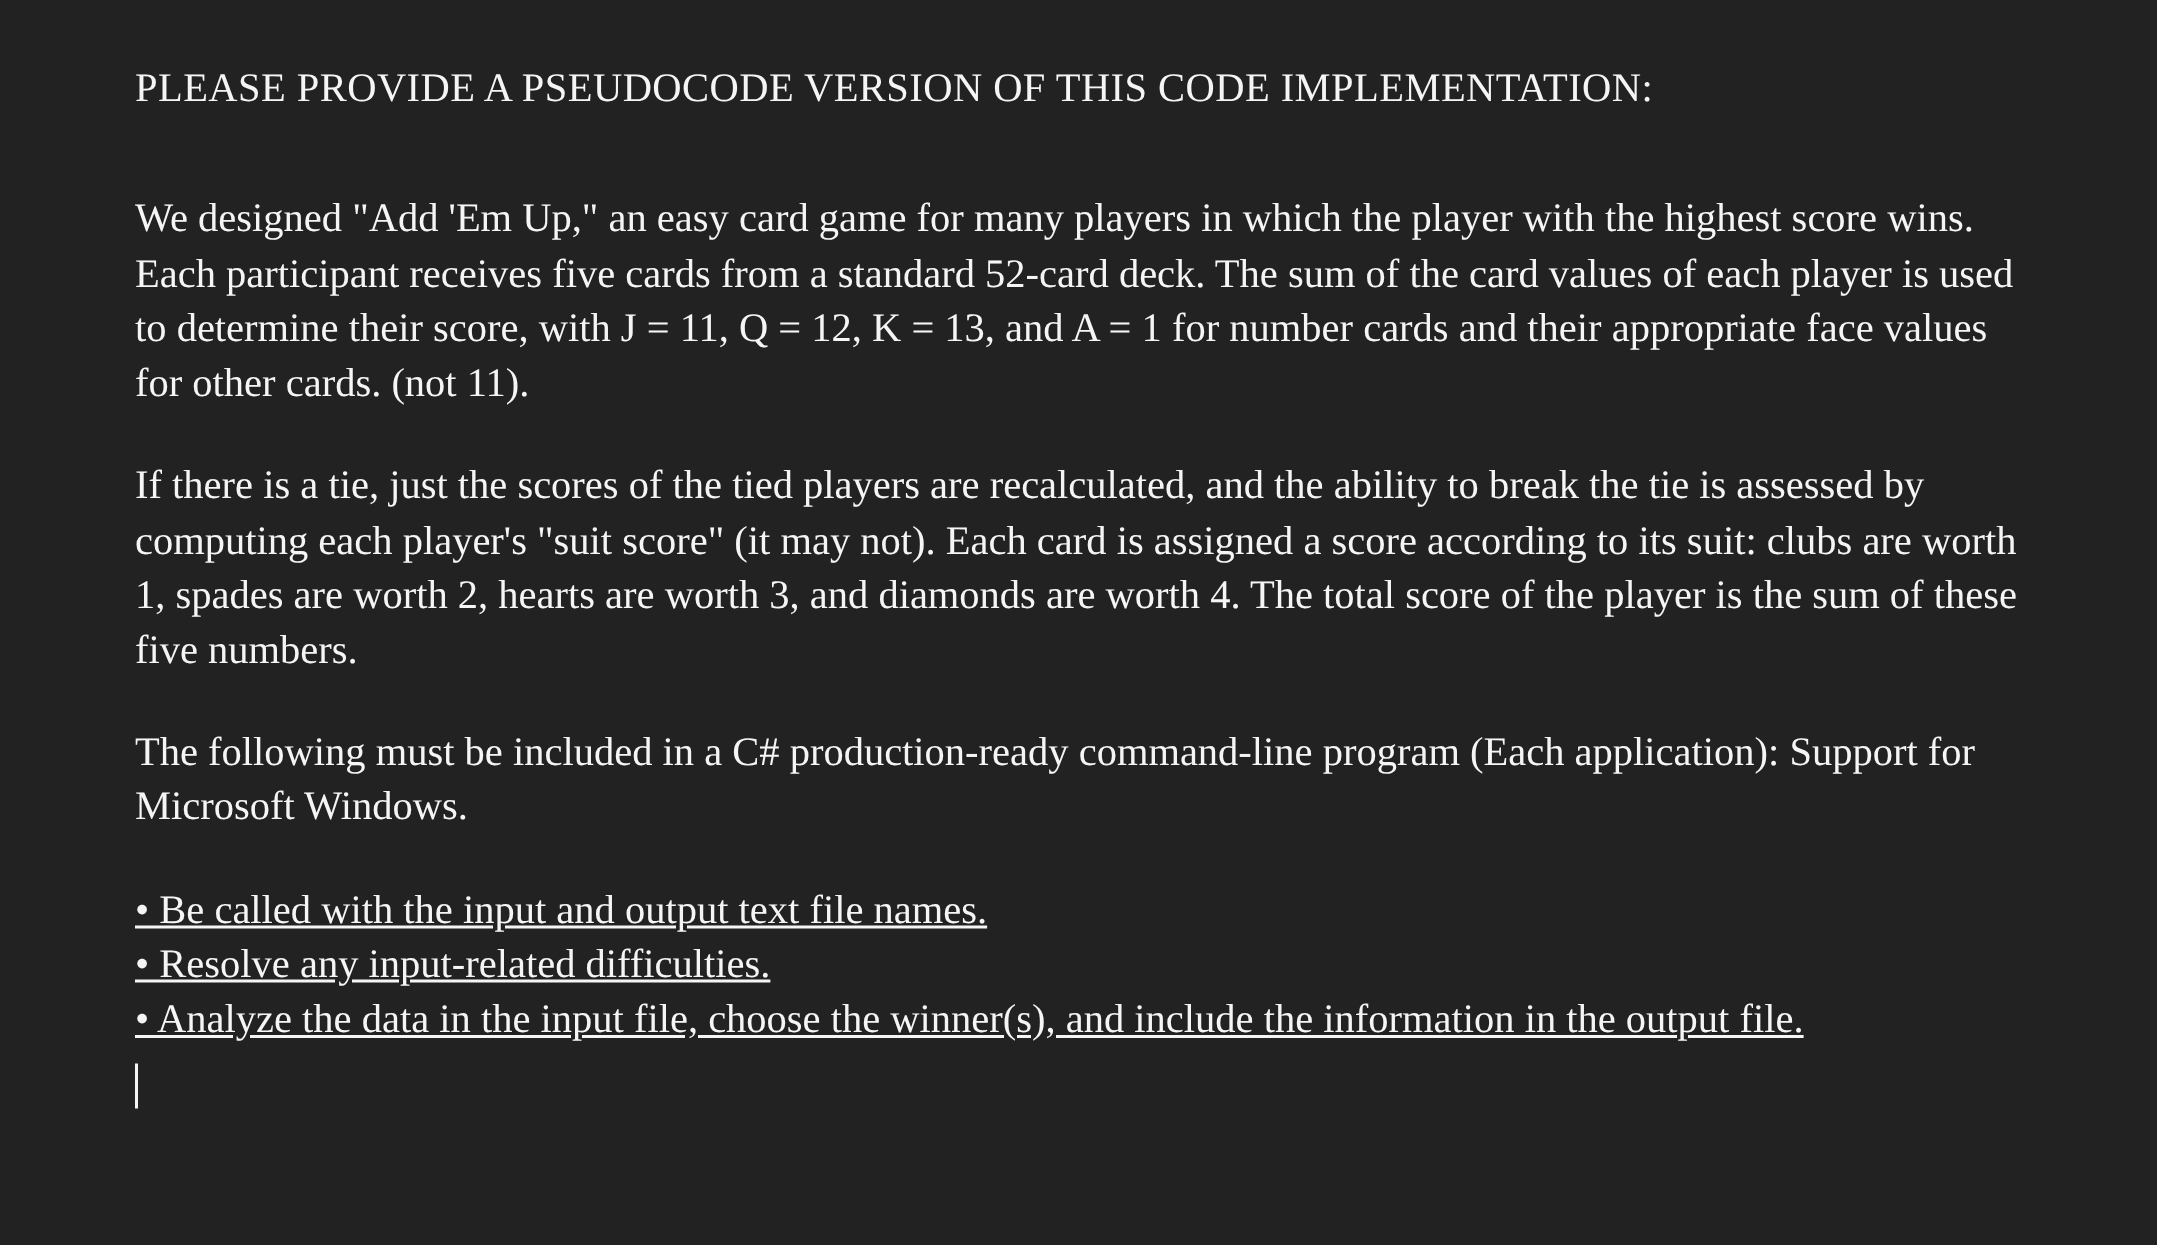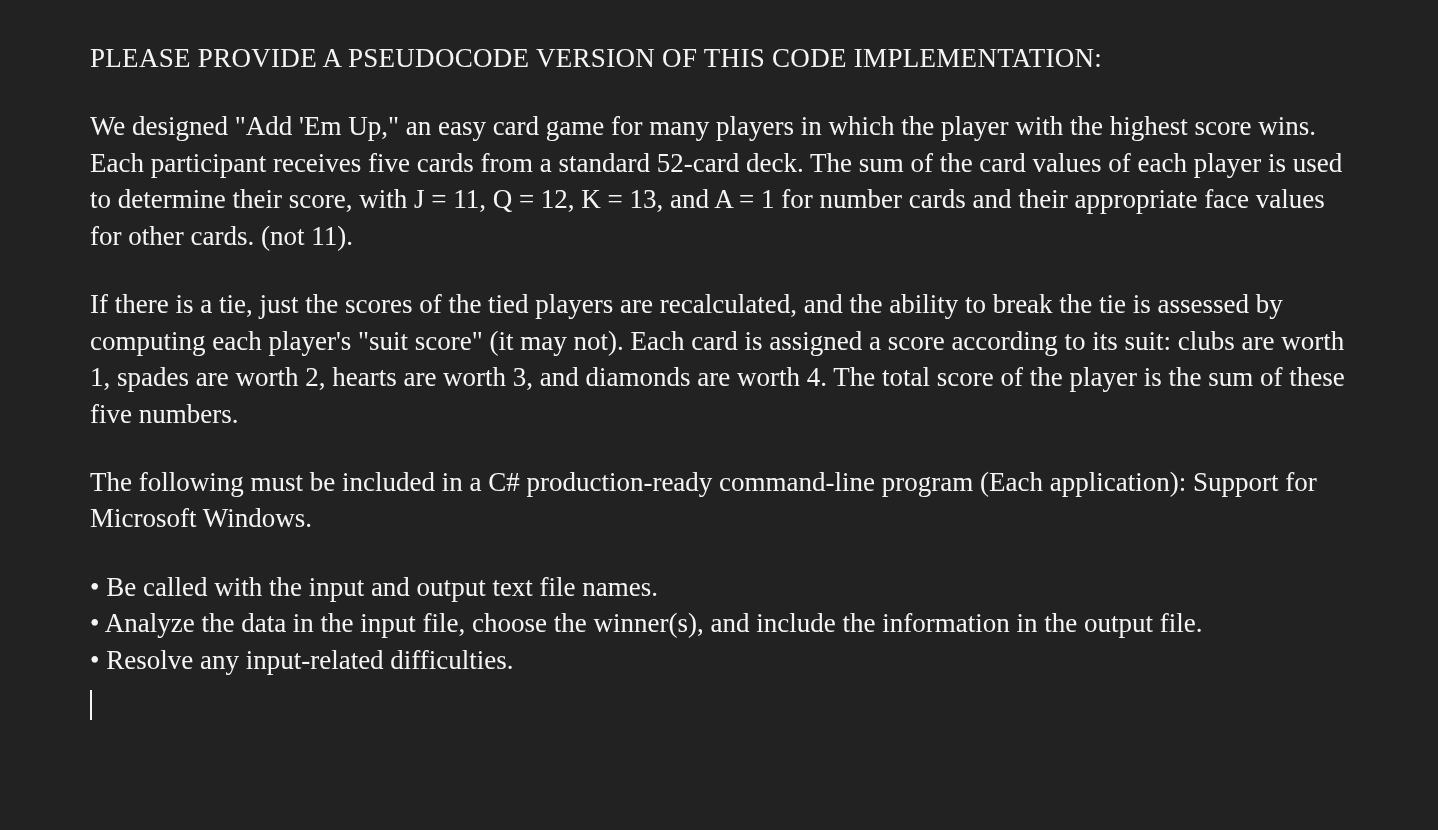--- a/index.html
+++ b/index.html
@@ -11,31 +11,32 @@
       background-color: #222222;
       color: #f5f5f5;
       font-family: Georgia, 'Times New Roman', Times, serif;
       width: 1438px;
       height: 830px;
       padding: 40px 90px;
       font-size: 27px;
       line-height: 1.35;
     }
     .heading {
-      margin-bottom: 32px;
+      margin-bottom: 51px;
       letter-spacing: 0.3px;
     }
     .paragraph {
       margin-bottom: 32px;
     }
     .bullets {
       margin-bottom: 8px;
     }
     .bullet-item {
       display: block;
+      text-decoration: underline;
     }
     .cursor {
       display: inline-block;
       width: 2px;
       height: 30px;
       background-color: #f5f5f5;
       vertical-align: text-bottom;
       margin-top: 4px;
     }
   </style>
@@ -47,20 +48,20 @@
 <div class="heading">PLEASE PROVIDE A PSEUDOCODE VERSION OF THIS CODE IMPLEMENTATION:</div>
 
 <div class="paragraph">We designed "Add 'Em Up," an easy card game for many players in which the player with the highest score wins. Each participant receives five cards from a standard 52-card deck. The sum of the card values of each player is used to determine their score, with J = 11, Q = 12, K = 13, and A = 1 for number cards and their appropriate face values for other cards. (not 11).</div>
 
 <div class="paragraph">If there is a tie, just the scores of the tied players are recalculated, and the ability to break the tie is assessed by computing each player's "suit score" (it may not). Each card is assigned a score according to its suit: clubs are worth 1, spades are worth 2, hearts are worth 3, and diamonds are worth 4. The total score of the player is the sum of these five numbers.</div>
 
 <div class="paragraph">The following must be included in a C# production-ready command-line program (Each application): Support for Microsoft Windows.</div>
 
 <div class="bullets">
   <span class="bullet-item">• Be called with the input and output text file names.</span>
+  <span class="bullet-item">• Resolve any input-related difficulties.</span>
   <span class="bullet-item">• Analyze the data in the input file, choose the winner(s), and include the information in the output file.</span>
-  <span class="bullet-item">• Resolve any input-related difficulties.</span>
 </div>
 
 <span class="cursor"></span>
 
 
 
 
 </body></html>

